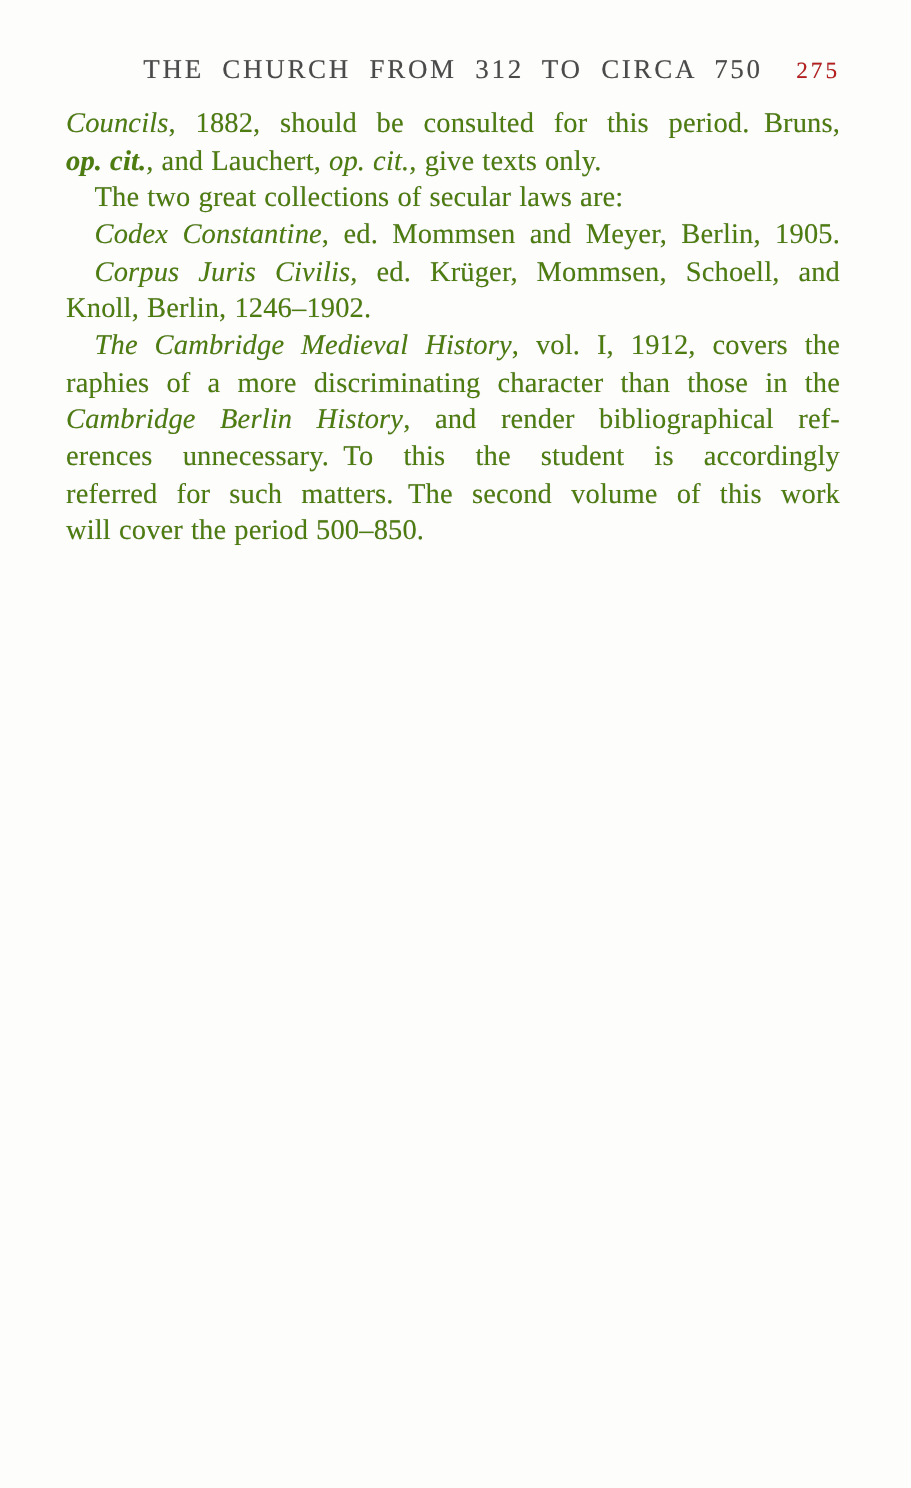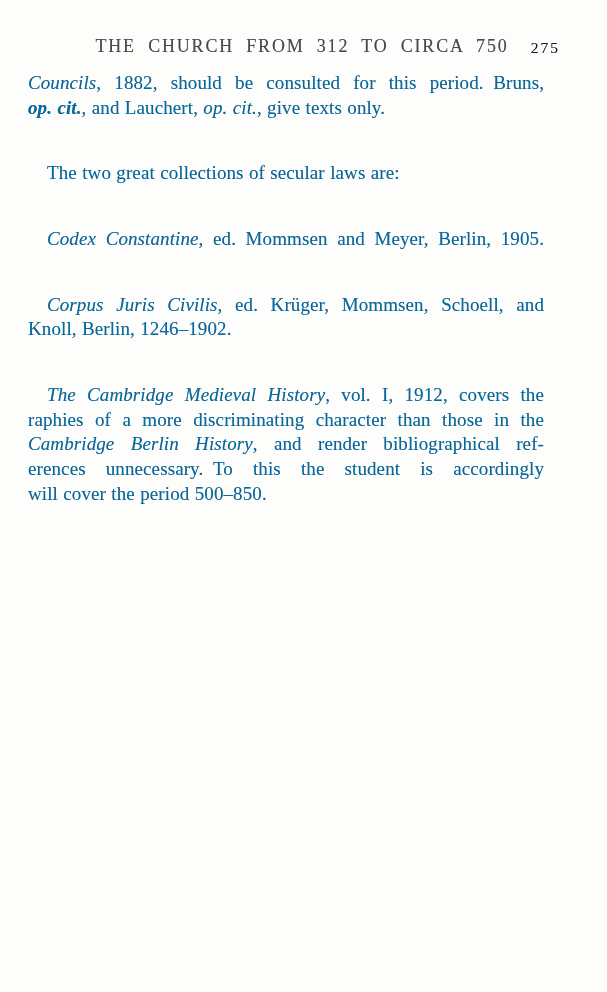--- a/index.html
+++ b/index.html
@@ -36,46 +36,45 @@
     color: #4a4a4a;
     text-shadow: 0 0 0.5px rgba(74,74,74,0.45);
     white-space: nowrap;
   }
   .page-number {
     position: absolute;
     right: 0;
     top: 3px;
     font-size: 15.5px;
     letter-spacing: 2px;
-    color: #0f172a;
+    color: #b91c1c;
     text-shadow: 0 0 0.5px rgba(74,74,74,0.45);
   }
   .body-text {
     position: absolute;
     top: 71px;
-    left: 28px;
+    left: 44px;
     width: 516px;
     font-size: 19px;
     line-height: 24.65px;
     letter-spacing: 0.1px;
     word-spacing: 0.5px;
-    color: #0369a1;
+    color: #4d7c0f;
     text-shadow: 0 0 0.5px rgba(66,66,66,0.4);
   }
   .line {
     min-height: 24.65px;
   }
   .line.justify {
     text-align: justify;
     text-align-last: justify;
     -moz-text-align-last: justify;
   }
   .line.indent {
     text-indent: 19px;
-    margin-top: 41px;
   }
   .it {
     font-style: italic;
   }
   .bit {
     font-style: italic;
     font-weight: 600;
   }
 </style>
 </head>
@@ -91,15 +90,16 @@
       <div class="line justify"><span class="it">Councils</span><span>, 1882, should be consulted for this period. Bruns,</span></div>
       <div class="line"><span class="bit">op. cit.</span><span>, and Lauchert, </span><span class="it">op. cit.</span><span>, give texts only.</span></div>
       <div class="line indent"><span>The two great collections of secular laws are:</span></div>
       <div class="line indent justify"><span class="it">Codex Constantine</span><span>, ed. Mommsen and Meyer, Berlin, 1905.</span></div>
       <div class="line indent justify"><span class="it">Corpus Juris Civilis</span><span>, ed. Krüger, Mommsen, Schoell, and</span></div>
       <div class="line"><span>Knoll, Berlin, 1246–1902.</span></div>
       <div class="line indent justify"><span class="it">The Cambridge Medieval History</span><span>, vol. I, 1912, covers the</span></div>
       <div class="line justify"><span>raphies of a more discriminating character than those in the</span></div>
       <div class="line justify"><span class="it">Cambridge Berlin History</span><span>, and render bibliographical ref-</span></div>
       <div class="line justify"><span>erences unnecessary. To this the student is accordingly</span></div>
+      <div class="line justify"><span>referred for such matters. The second volume of this work</span></div>
       <div class="line"><span>will cover the period 500–850.</span></div>
     </div>
 </div>
 
 </body></html>

